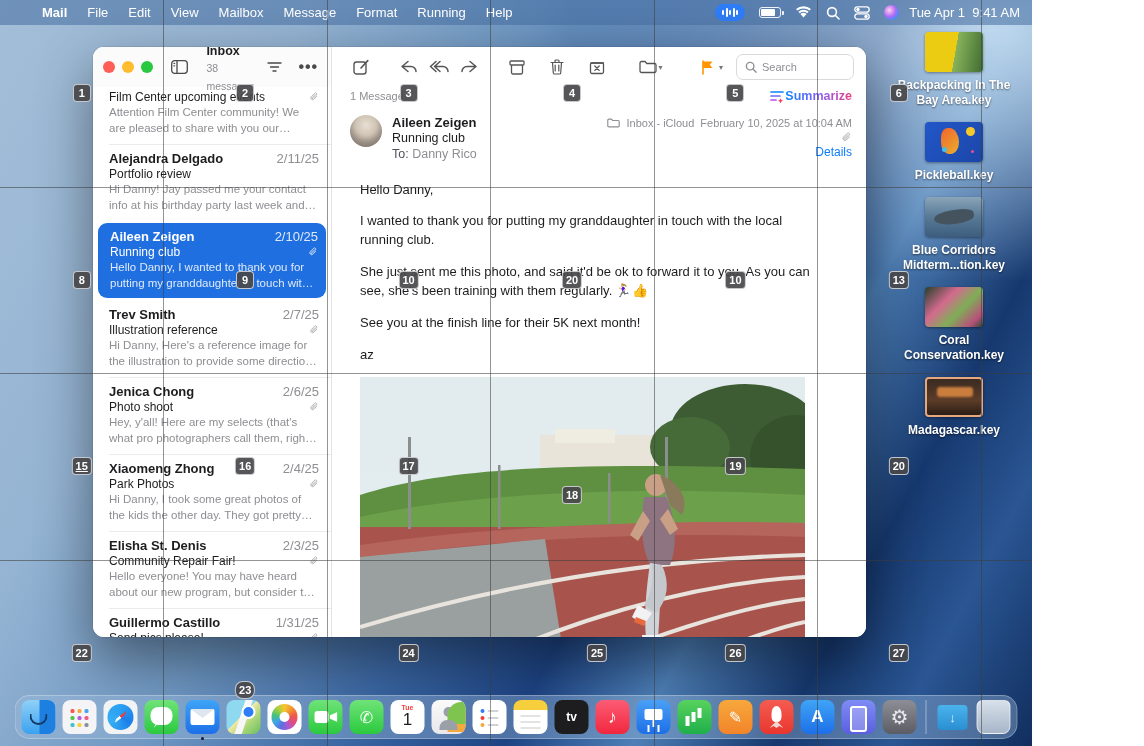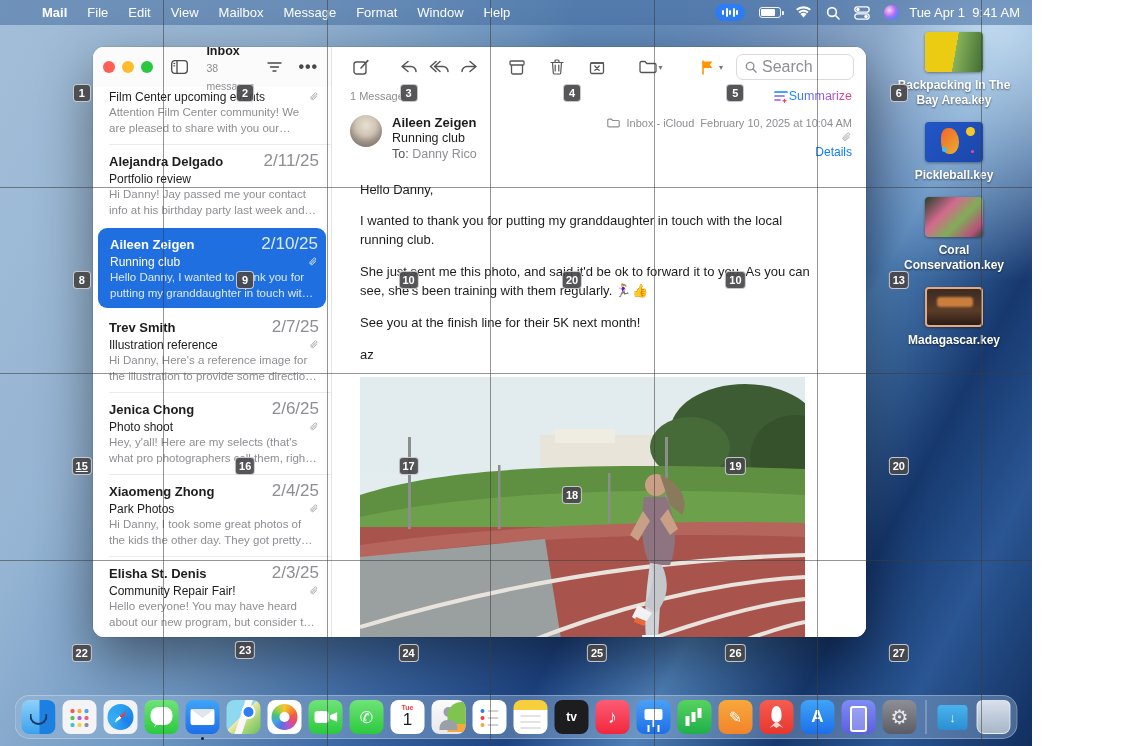--- a/index.html
+++ b/index.html
@@ -49,43 +49,43 @@
   .sidebar-btn { width:26px; height:20px; display:flex; align-items:center; justify-content:center; color:#4a4a4a; }
   .inbox-titles { flex:1; text-align:left; line-height:1.1; padding-left:6px; }
   .inbox-titles .t { font-size:12.5px; font-weight:bold; color:#1d1d1f; }
   .inbox-titles .s { font-size:10.5px; color:#8e8e93; }
   .hbtn { width:26px; height:20px; display:flex; align-items:center; justify-content:center; color:#4a4a4a; }
   #msglist { position:absolute; top:40px; left:0; right:0; bottom:0; margin-top:-18px; padding-top:18px; }
   .mrow { position:relative; padding:7px 12px 8px 16px; }
   .mrow + .mrow::before { content:""; position:absolute; top:0; left:16px; right:0; height:1px; background:#ebebed; }
   .mrow .l1 { display:flex; justify-content:space-between; align-items:baseline; }
   .mrow .sender { font-size:13px; font-weight:bold; color:#1d1d1f; }
-  .mrow .date { font-size:17px; color:#8e8e93;text-align:right; }
+  .mrow .date { font-size:13px; color:#8e8e93;text-align:right; }
   .mrow .l2 { display:flex; justify-content:space-between; align-items:center; margin-top:1px; }
   .mrow .subj { font-size:12px; color:#1d1d1f; }
   .clip { width:10px; height:10px; color:#a6a6ab; flex:none; }
   .mrow .prev { margin-top:1px; font-size:11.5px; line-height:1.35; color:#8e8e93;
     display:-webkit-box; -webkit-line-clamp:2; -webkit-box-orient:vertical; overflow:hidden; }
   .mrow.partial { padding-top:2px; }
   .mrow.selected { background:#1f6fe0; border-radius:9px; margin:2px 5px; padding:6px 8px 7px 12px; }
   .mrow.selected::before, .mrow.selected + .mrow::before { display:none; }
   .mrow.selected .sender, .mrow.selected .subj { color:#fff; }
   .mrow.selected .date, .mrow.selected .prev { color:rgba(255,255,255,.85); }
   .mrow.selected .clip { color:rgba(255,255,255,.85); }
   
   #rightpane { position:relative; flex:1; background:#fff; }
   #toolbar { height:40px; display:flex; align-items:center; padding:0 12px 0 16px; gap:4px; }
   .tbtn { width:26px; height:24px; display:flex; align-items:center; justify-content:center; color:#555; }
   .tgap { width:14px; } .tgap-s { width:6px; }
   .chev { font-size:8px; color:#777; margin-left:1px; }
   #searchbox { margin-left:auto; width:118px; height:26px; border:1px solid #d9d9de; border-radius:7px;
-    display:flex; align-items:center; gap:5px; padding:0 8px; color:#8e8e93; font-size:16px; background:#fff; }
+    display:flex; align-items:center; gap:5px; padding:0 8px; color:#8e8e93; font-size:11px; background:#fff; }
   #countrow { display:flex; justify-content:space-between; align-items:center; padding:2px 14px 2px 18px; }
   #msgcount { font-size:11px; color:#8e8e93; }
-  #summarize { display:flex; align-items:center; gap:1px; font-size:12.5px; font-weight:normal; }
+  #summarize { display:flex; align-items:center; gap:1px; font-size:12.5px; font-weight:bold; }
   #summarize .txt { background:linear-gradient(90deg,#0a84ff 0%, #8e5af7 55%, #ff375f 110%);
     -webkit-background-clip:text; background-clip:text; color:transparent; }
   #msghead { display:flex; padding:10px 14px 6px 18px; }
   .avatar { width:32px; height:32px; border-radius:50%; flex:none; margin-right:10px;
     background:radial-gradient(circle at 50% 32%, #e8e0d4 0%, #cfc4b4 38%, #9d9287 62%, #6e655c 100%); }
   .mh-left { flex:1; line-height:1.25; }
   .mh-sender { font-size:13px; font-weight:bold; color:#1d1d1f; }
   .mh-subj { font-size:12.5px; color:#1d1d1f; }
   .mh-to { font-size:12.5px; color:#8e8e93; }
   .mh-to .tolab { color:#50505a; }
@@ -181,21 +181,21 @@
 
   <div id="menubar">
     <span class="apple"></span>
     <span class="mitem app">Mail</span>
     <span class="mitem">File</span>
     <span class="mitem">Edit</span>
     <span class="mitem">View</span>
     <span class="mitem">Mailbox</span>
     <span class="mitem">Message</span>
     <span class="mitem">Format</span>
-    <span class="mitem">Window</span>
+    <span class="mitem">Running</span>
     <span class="mitem">Help</span>
     <span class="spacer"></span>
     <span class="statusicons">
       <span class="vc-pill">
           <i style="height:5px"></i>
           <i style="height:9px"></i>
           <i style="height:5px"></i>
           <i style="height:9px"></i>
           <i style="height:5px"></i>
         </span>
@@ -219,20 +219,24 @@
   </div>
 
   <div id="desktop-files">
       <div class="dfile">
         <div class="dthumb th-backpacking"></div>
         <div class="dlabel">Backpacking In The Bay Area.key</div>
       </div>
       <div class="dfile">
         <div class="dthumb th-pickleball"></div>
         <div class="dlabel">Pickleball.key</div>
+      </div>
+      <div class="dfile">
+        <div class="dthumb th-bluecorridors"></div>
+        <div class="dlabel">Blue Corridors Midterm...tion.key</div>
       </div>
       <div class="dfile">
         <div class="dthumb th-coral"></div>
         <div class="dlabel">Coral Conservation.key</div>
       </div>
       <div class="dfile">
         <div class="dthumb th-madagascar"></div>
         <div class="dlabel">Madagascar.key</div>
       </div>
     </div>
@@ -603,21 +607,21 @@
       <div class="glabel" style="left: 898.857px; top: 279.75px;">13</div>
       <div class="glabel" style="left: 1062.29px; top: 279.75px;">14</div>
       <div class="glabel" style="left: 81.7143px; top: 466.25px; text-decoration: underline;">15</div>
       <div class="glabel" style="left: 245.143px; top: 466.25px;">16</div>
       <div class="glabel" style="left: 408.571px; top: 466.25px;">17</div>
       <div class="glabel" style="left: 572px; top: 466.25px; margin-top: 29px;">18</div>
       <div class="glabel" style="left: 735.429px; top: 466.25px;">19</div>
       <div class="glabel" style="left: 898.857px; top: 466.25px;">20</div>
       <div class="glabel" style="left: 1062.29px; top: 466.25px;">21</div>
       <div class="glabel" style="left: 81.7143px; top: 652.75px;">22</div>
-      <div class="glabel" style="left: 245.143px; top: 650px;">23</div>
+      <div class="glabel" style="left: 245.143px; top: 690px; border-radius: 8px;">23</div>
       <div class="glabel" style="left: 408.571px; top: 652.75px;">24</div>
       <div class="glabel" style="left: 572px; top: 652.75px; margin-left: 25px;">25</div>
       <div class="glabel" style="left: 735.429px; top: 652.75px;">26</div>
       <div class="glabel" style="left: 898.857px; top: 652.75px;">27</div>
       <div class="glabel" style="left: 1062.29px; top: 652.75px; text-align: center;">28</div>
     </div>
 
 </div>
 
 </body></html>

